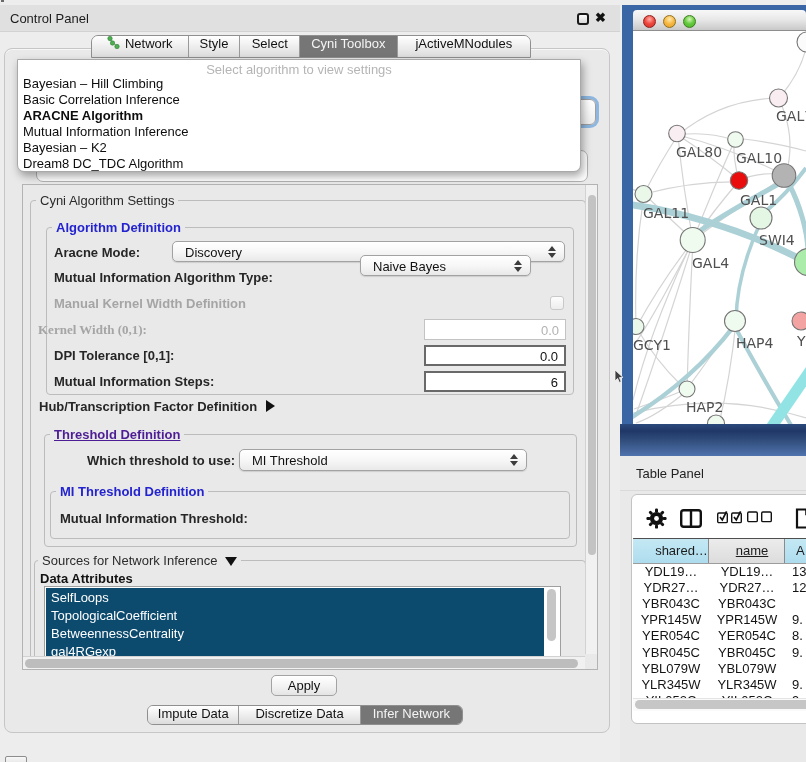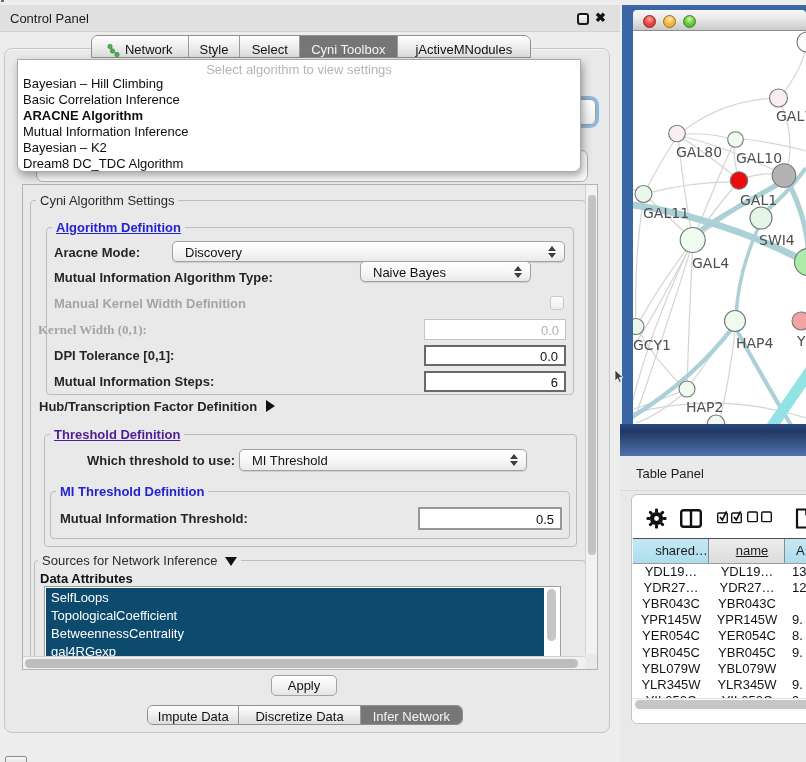--- a/index.html
+++ b/index.html
@@ -11,21 +11,21 @@
   #cp-titlebar { left:0; top:5px; width:620px; height:27px; background:#e0e0e0; border-bottom:1px solid #d2d2d2; }
   #cp-title { left:10px; top:11px; color:#1c1c1c; }
   #cp-float { left:577px; top:13px; width:12px; height:12px; border:2px solid #1a1a1a; border-radius:3px; background:linear-gradient(#fdfdfd,#d8d8d8); }
   #cp-close { left:595px; top:10px; font-size:13px; font-weight:bold; color:#111; }
   #top-mark { left:1px; top:0; width:3px; height:2px; background:#6a6a6a; }
 
   #outer-panel { left:4px; top:48px; width:606px; height:685px; background:#e9e9e9; border:1px solid #c6c6c6; border-radius:8px; box-shadow: inset 0 1px 0 #f7f7f7; }
 
   
   .tabstrip { display:flex; border:1px solid #8f8f8f; overflow:hidden; background:#e5e5e5; }
-  .tab { display:flex; align-items:flex-end; justify-content:center; gap:5px; background:linear-gradient(#ffffff,#ececec 55%,#dcdcdc); color:#111; border-right:1px solid #9a9a9a; height:100%; }
+  .tab { display:flex; align-items:flex-start; justify-content:center; gap:5px; background:linear-gradient(#ffffff,#ececec 55%,#dcdcdc); color:#111; border-right:1px solid #9a9a9a; height:100%; }
   .tab:last-child { border-right:none; }
   .tab.sel { background:#767676; color:#f5f5f5; }
   #top-tabs { left:91px; top:35px; width:440px; height:23px; border-radius:7px 7px 0 0; }
   #bottom-tabs { left:147px; top:705px; width:316px; height:20px; border-radius:6px; }
 
   
   #ghost-combo { left:30px; top:99px; width:566px; height:26px; background:linear-gradient(#fff,#ededed); border:1px solid #9f9f9f; border-radius:6px; box-shadow:0 0 0 3px rgba(110,165,220,.75); }
   #ghost-box { left:36px; top:150px; width:552px; height:32px; background:#fdfdfd; border:1px solid #b2b2b2; border-radius:7px; }
 
   
@@ -165,30 +165,30 @@
     </div>
 </div>
 
 <div class="abs" id="scrollpane"></div>
 <div class="abs" id="viewport">
 
   <div class="abs group" style="left:7px; top:15px; width:556px; height:470px;"></div>
   <div class="gtitle plain" style="left:13px; top:7.5px;">Cyni Algorithm Settings</div>
 
   <div class="abs group" style="left:23px; top:42px; width:528px; height:168px;"></div>
-  <div class="gtitle blue-t" style="left:29px; top:34.5px;text-decoration:underline;">Algorithm Definition</div>
+  <div class="gtitle blue-t" style="left:29px; top:34.5px;">Algorithm Definition</div>
 
   <div class="lbl" style="left:31px; top:60px;">Aracne Mode:</div>
   <div class="combo" style="left:149px; top:56px; width:393px; height:21px;">
     <span class="cv">Discovery</span>
     <span class="arr"></span>
   </div>
 
   <div class="lbl" style="left:31px; top:85px;">Mutual Information Algorithm Type:</div>
-  <div class="combo" style="left:337px; top:76px; width:171px; height:21px;">
+  <div class="combo" style="left:337px; top:70px; width:171px; height:21px;">
     <span class="cv">Naive Bayes</span>
     <span class="arr"></span>
   </div>
 
   <div class="lbl dis" style="left:31px; top:111px;">Manual Kernel Width Definition</div>
   <div class="abs" id="kernel-check" style="left:527px; top:111px;"></div>
 
   <div class="lbl dis" style="left:15px; top:137px;font-family:Liberation Serif, serif;">Kernel Width (0,1):</div>
   <div class="ninput dis" style="left:401px; top:134px; width:142px; height:21px;">
     <span class="iv">0.0</span>
@@ -214,23 +214,20 @@
   <div class="lbl" style="left:64px; top:268px; width:145px; text-align:right;">Which threshold to use:</div>
   <div class="combo" style="left:216px; top:264px; width:288px; height:22px;">
     <span class="cv">MI Threshold</span>
     <span class="arr"></span>
   </div>
 
   <div class="abs group" style="left:27px; top:306px; width:520px; height:48px;"></div>
   <div class="gtitle blue-t" style="left:33px; top:298.5px;">MI Threshold Definition</div>
 
   <div class="lbl" style="left:37px; top:326px;">Mutual Information Threshold:</div>
-  <div class="ninput mid" style="left:395px; top:322px; width:144px; height:23px;">
-    <span class="iv">0.5</span>
-  </div>
 
   <div class="abs group" style="left:11px; top:375px; width:552px; height:120px;"></div>
   <div class="gtitle plain" style="left:15px; top:367.5px; font-weight:normal;">
     <span>Sources for Network Inference</span><span class="tri-down"></span>
   </div>
   <div class="lbl" style="left:17px; top:386px; color:#111;">Data Attributes</div>
   <div class="abs" id="attr-list" style="left:21px; top:401px;">
     <div id="attr-items">
         <div class="attr-row" style="top: 1px;">
           <span>SelfLoops</span>

